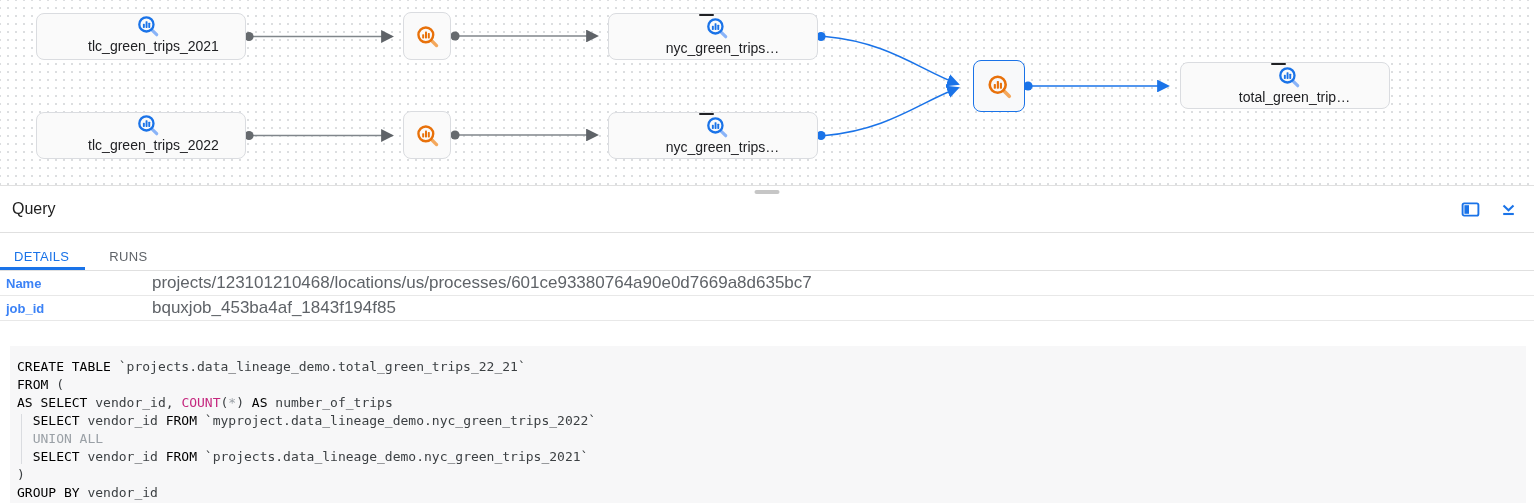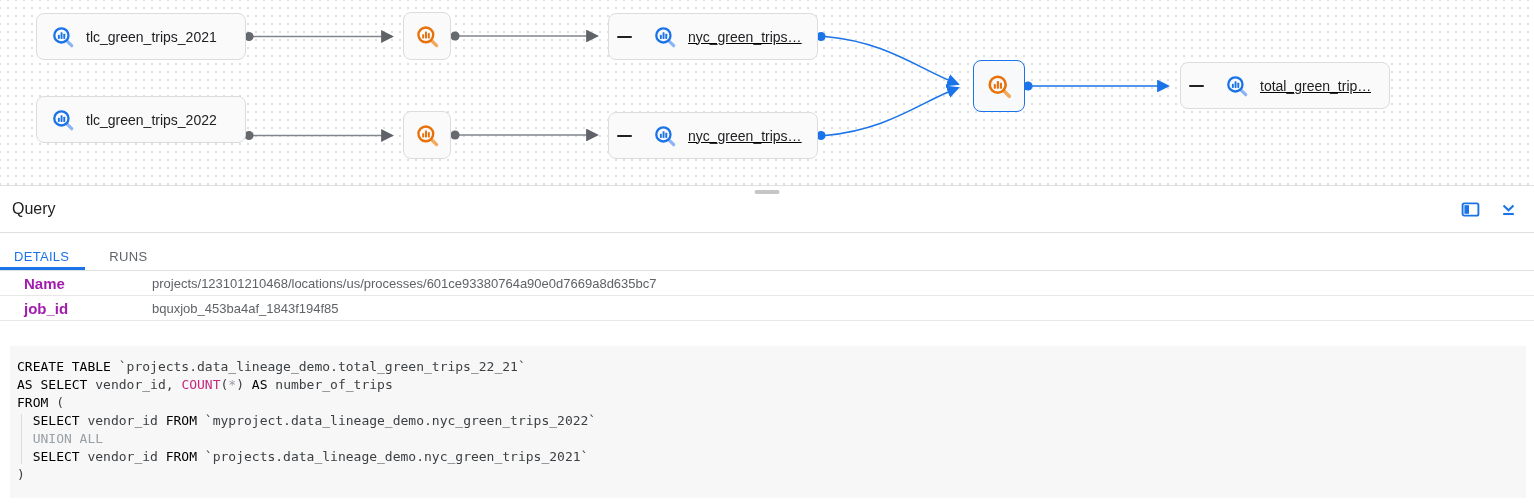--- a/index.html
+++ b/index.html
@@ -11,23 +11,24 @@
     position:relative; width:1534px; height:186px; background:#fff;
     background-image:radial-gradient(circle, #dcdee0 1px, transparent 1.2px);
     background-size:8px 8px; background-position:4px 4px;
     border-bottom:1px solid #e0e0e0;
   }
   .graph-canvas svg.edges { position:absolute; left:0; top:0; width:1534px; height:186px; }
   .node {
     position:absolute; display:flex; align-items:center;
     background:#fafafa; border:1px solid #dadce0; border-radius:8px;
     cursor:pointer;
+    flex-direction:column;
   }
   .node.table { padding-left:14px; }
-  .node.table.collapsible { padding-left:8px;text-decoration:underline; }
+  .node.table.collapsible { padding-left:8px; }
   .node.process { justify-content:center; }
   .node.selected { border:1.5px solid #1a73e8; background:#f8f9fa; }
   .node .minus {
     width:15px; height:2px; background:#202124; border-radius:1px;
     margin-right:21px; flex:none; cursor:pointer;
   }
   .node .nlabel {
     font-size:14px; font-weight:500; color:#202124; margin-left:11px;
     white-space:nowrap; overflow:hidden;
   }
@@ -50,22 +51,22 @@
   .tabs { display:flex; height:38px; border-bottom:1px solid #e0e0e0; }
   .tab {
     display:flex; align-items:center; padding:0 16px 0 14px; margin-top:12px;
     font-size:13px; font-weight:500; letter-spacing:.3px; color:#5f6368;
     cursor:pointer; border-bottom:3px solid transparent;
   }
   .tab + .tab { margin-left:10px; }
   .tab.active { color:#1a73e8; border-bottom-color:#1a73e8; }
 
   .detail-row { display:flex; align-items:center; height:25px; border-bottom:1px solid #e8e8e8; }
-  .detail-row .dlabel { width:152px; padding-left:24px; font-size:15px; font-weight:700; color:#a21caf; flex:none; }
-  .detail-row .dvalue { font-size:13px; color:#5f6368; }
+  .detail-row .dlabel { width:152px; padding-left:6px; font-size:13px; font-weight:700; color:#3b82f6; flex:none; }
+  .detail-row .dvalue { font-size:17px; color:#5f6368; }
 
   .code-block {
     position:relative; margin:25px 8px 0 10px; background:#f7f7f8;
     padding:12px 0 14px 7px;
     font-family:"DejaVu Sans Mono","Liberation Mono",monospace;
     font-size:13px; line-height:18px; color:#3c4043;
   }
   .code-line { white-space:pre; }
   .tok-kw { color:#000000; }
   .tok-fn { color:#c5277e; }
@@ -124,21 +125,21 @@
         <span class="minus"></span>
         <svg class="bqicon" width="24" height="24" viewBox="0 0 24 24" fill="none">
        <path d="M15.8 15.8 L20.7 20.7" stroke="#8ab4f8" stroke-width="3.2" stroke-linecap="round"></path>
        <circle cx="10.4" cy="10.4" r="7.1" stroke="#1a73e8" stroke-width="2.3"></circle>
        <rect x="6.9" y="9.8" width="1.9" height="4.1" rx="0.6" fill="#1a73e8"></rect>
        <rect x="9.6" y="7.2" width="1.9" height="6.7" rx="0.6" fill="#1a73e8"></rect>
        <rect x="12.3" y="8.7" width="1.9" height="5.2" rx="0.6" fill="#1a73e8"></rect>
      </svg>
         <span class="nlabel">nyc_green_trips…</span>
       </div>
-      <div class="node table" style="left: 36px; top: 96px; width: 210px; height: 47px;">
+      <div class="node table" style="left: 36px; top: 112px; width: 210px; height: 47px;">
         <svg class="bqicon" width="24" height="24" viewBox="0 0 24 24" fill="none">
        <path d="M15.8 15.8 L20.7 20.7" stroke="#8ab4f8" stroke-width="3.2" stroke-linecap="round"></path>
        <circle cx="10.4" cy="10.4" r="7.1" stroke="#1a73e8" stroke-width="2.3"></circle>
        <rect x="6.9" y="9.8" width="1.9" height="4.1" rx="0.6" fill="#1a73e8"></rect>
        <rect x="9.6" y="7.2" width="1.9" height="6.7" rx="0.6" fill="#1a73e8"></rect>
        <rect x="12.3" y="8.7" width="1.9" height="5.2" rx="0.6" fill="#1a73e8"></rect>
      </svg>
         <span class="nlabel">tlc_green_trips_2022</span>
       </div>
       <div class="node process" style="left: 403px; top: 111px; width: 48px; height: 48px;">
@@ -218,21 +219,22 @@
       <div class="detail-row">
         <span class="dlabel">job_id</span>
         <span class="dvalue">bquxjob_453ba4af_1843f194f85</span>
       </div>
     </div>
 
   <div class="code-block">
     <div class="indent-guide"></div>
     <div>
         <div class="code-line"><span class="tok-kw">CREATE TABLE</span><span> `projects.data_lineage_demo.total_green_trips_22_21`</span></div>
+        <div class="code-line"><span class="tok-kw">FROM</span><span> (</span></div>
         <div class="code-line"><span class="tok-kw">AS SELECT</span><span> vendor_id, </span><span class="tok-fn">COUNT</span><span>(</span><span class="tok-gr">*</span><span>) </span><span class="tok-kw">AS</span><span> number_of_trips</span></div>
-        <div class="code-line"><span class="tok-kw">FROM</span><span> (</span></div>
         <div class="code-line"><span>  </span><span class="tok-kw">SELECT</span><span> vendor_id </span><span class="tok-kw">FROM</span><span> `myproject.data_lineage_demo.nyc_green_trips_2022`</span></div>
         <div class="code-line"><span>  </span><span class="tok-gr">UNION ALL</span></div>
         <div class="code-line"><span>  </span><span class="tok-kw">SELECT</span><span> vendor_id </span><span class="tok-kw">FROM</span><span> `projects.data_lineage_demo.nyc_green_trips_2021`</span></div>
         <div class="code-line"><span>)</span></div>
+        <div class="code-line"><span class="tok-kw">GROUP BY</span><span> vendor_id</span></div>
       </div>
   </div>
 </div>
 
 </body></html>

